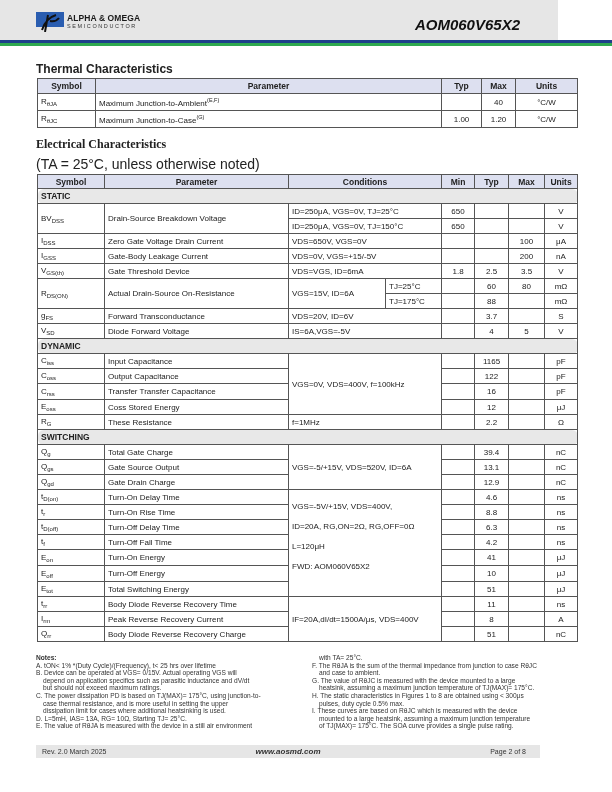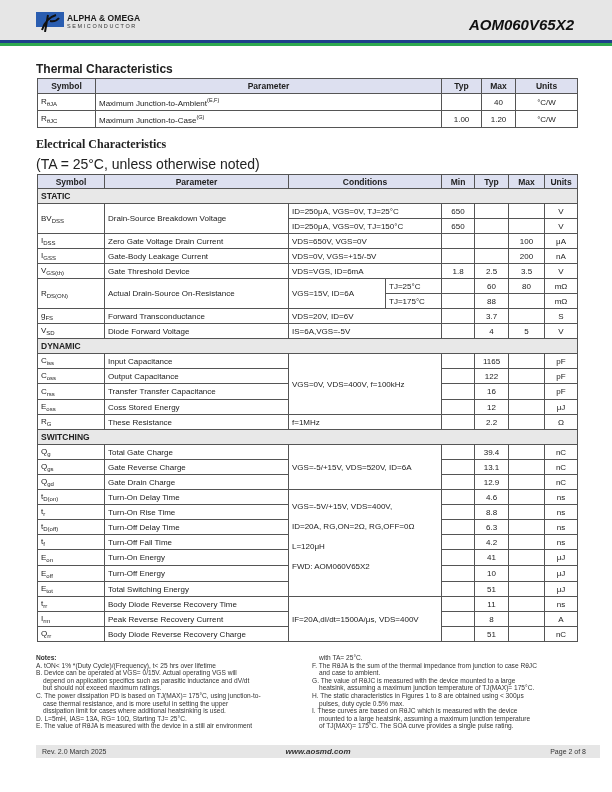--- a/index.html
+++ b/index.html
@@ -1,36 +1,36 @@
 <!DOCTYPE html>
 <html><head>
 <meta charset="utf-8">
 <style>
   html,body{margin:0;padding:0;}
   body{width:612px;height:792px;background:#ffffff;position:relative;overflow:hidden;font-family:"Liberation Sans",sans-serif;color:#222;}
-  .hdr{position:absolute;left:0;top:0;width:612px;height:40px;background:#e6e6e6;}
+  .hdr{position:absolute;left:0;top:0;width:558px;height:40px;background:#e6e6e6;}
   .hdr-line1{position:absolute;left:0;top:40px;width:612px;height:3px;background:#1d3f8a;}
   .hdr-line2{position:absolute;left:0;top:43px;width:612px;height:3px;background:#2fa84f;}
   .logo{position:absolute;left:36px;top:12px;width:28px;height:20px;}
   .brand1{position:absolute;left:67px;top:13px;font-size:8.5px;font-weight:bold;color:#1a1a1a;letter-spacing:0.1px;}
   .brand2{position:absolute;left:67px;top:23px;font-size:5.5px;color:#333;letter-spacing:1.6px;}
   .partno{position:absolute;right:38px;top:16px;font-size:15px;font-weight:bold;font-style:italic;color:#111;}
   .sec-title{position:absolute;left:36px;font-size:12px;font-weight:bold;color:#222;}
   .subnote{position:absolute;left:36px;top:156px;font-size:14px;color:#222;}
   table{position:absolute;border-collapse:collapse;table-layout:fixed;font-size:8px;}
   td,th{border:1px solid #555;padding:0 3px;vertical-align:middle;white-space:nowrap;overflow:hidden;}
   th{background:#dde0f0;font-weight:bold;font-size:8.5px;text-align:center;}
   td.c{text-align:center;}
-  tr.sect td{background:#e8e8e8;font-weight:bold;font-size:8.5px;}
+  tr.sect td{background:#e8e8e8;font-weight:bold;font-size:8.5px;border-radius:6px;}
   .sub{font-size:6px;vertical-align:-2px;}
   .sup{font-size:5.5px;vertical-align:4px;}
   .notes{position:absolute;top:654px;font-size:6.6px;line-height:7.6px;color:#333;}
   .notes .t{font-weight:bold;}
   .notes .ind{padding-left:7px;}
-  .ftr{position:absolute;left:36px;top:745px;width:564px;height:13px;background:#e6e6e6;font-size:7px;color:#333;}
+  .ftr{position:absolute;left:36px;top:745px;width:504px;height:13px;background:#e6e6e6;font-size:7px;color:#333;}
   .ftr .l{position:absolute;left:6px;top:3px;}
   .ftr .m{position:absolute;left:0;width:100%;text-align:center;top:2px;font-weight:bold;font-style:italic;font-size:8px;}
   .ftr .r{position:absolute;right:14px;top:3px;}
 </style>
 </head>
 <body>
 
 <div class="hdr">
   <svg class="logo" viewBox="0 0 28 20">
     <rect x="0" y="0" width="28" height="15" fill="#2a5db0"></rect>
@@ -245,21 +245,21 @@
     <td><span>Q</span><span class="sub">g</span></td>
     <td>Total Gate Charge</td>
     <td colspan="2" rowspan="3">VGS=-5/+15V, VDS=520V, ID=6A</td>
     <td class="c"></td>
     <td class="c">39.4</td>
     <td class="c"></td>
     <td class="c">nC</td>
   </tr>
   <tr style="height:15px">
     <td><span>Q</span><span class="sub">gs</span></td>
-    <td>Gate Reverse Charge</td>
+    <td>Gate Source Output</td>
     <td class="c"></td>
     <td class="c">13.1</td>
     <td class="c"></td>
     <td class="c">nC</td>
   </tr>
   <tr style="height:15px">
     <td><span>Q</span><span class="sub">gd</span></td>
     <td>Gate Drain Charge</td>
     <td class="c"></td>
     <td class="c">12.9</td>

